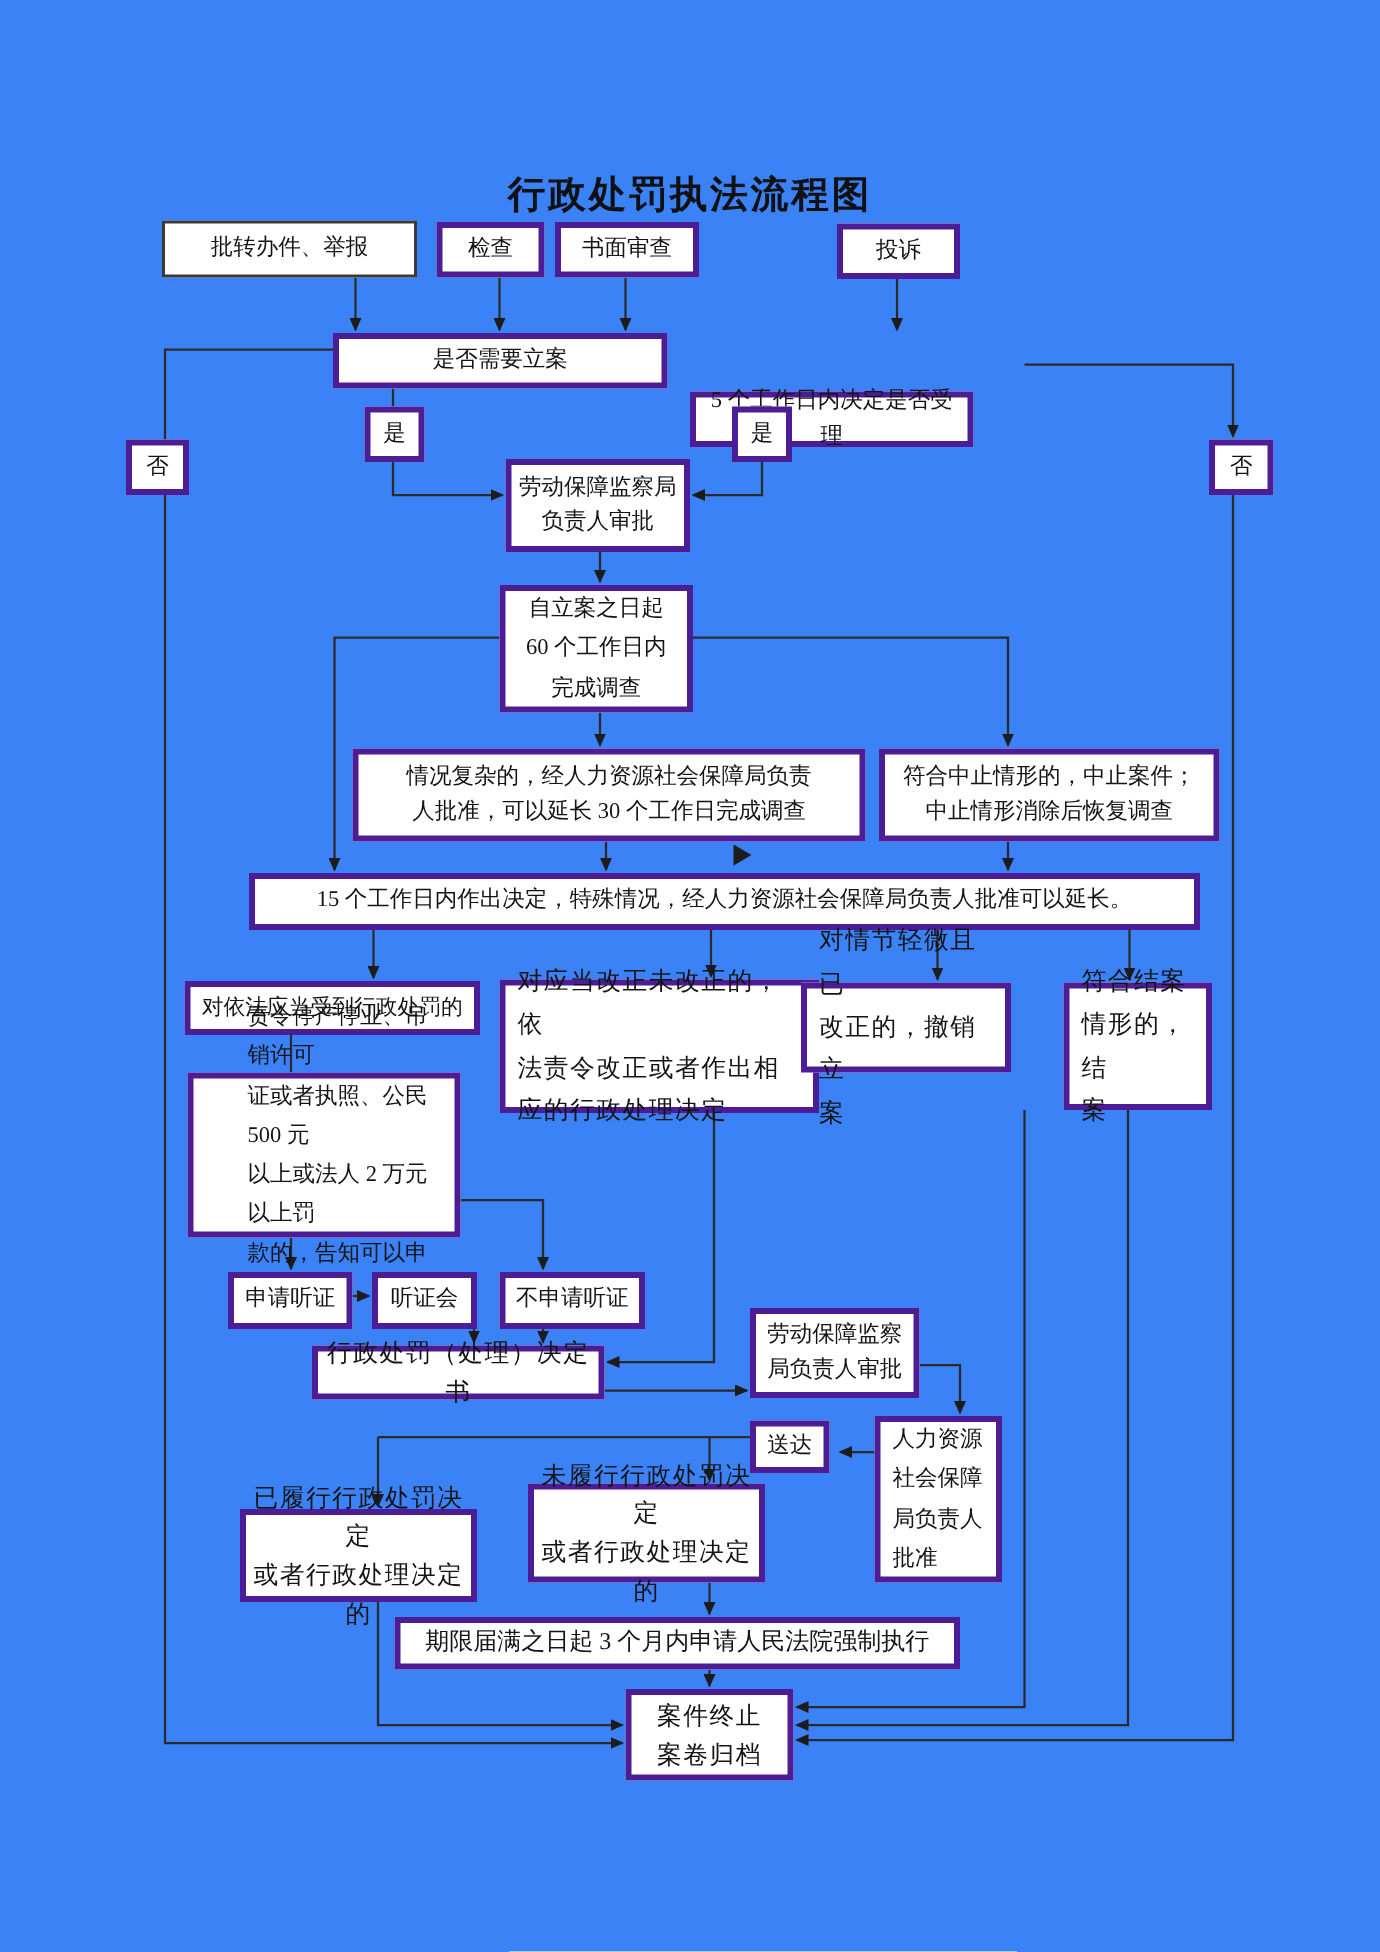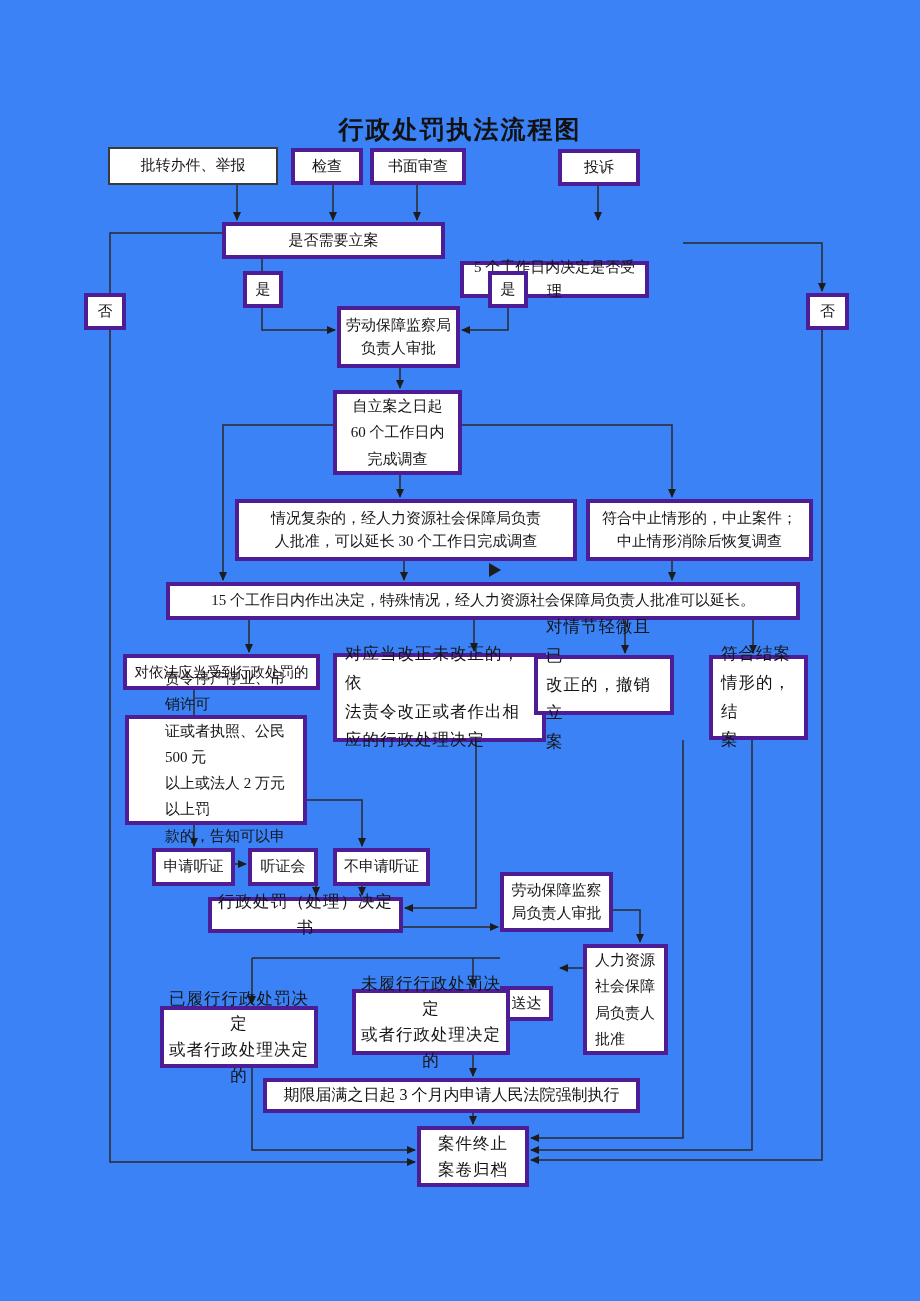--- a/index.html
+++ b/index.html
@@ -202,21 +202,21 @@
 
   <div class="node lg" style="left:208px;top:897px;width:195px;height:36px;">
     <span>行政处罚（处理）决定书</span>
     </div>
 
   <div class="node" style="left:500px;top:872px;width:113px;height:60px;">
     <span>劳动保障监察
 局负责人审批</span>
     </div>
 
-  <div class="node" style="left:500px;top:947px;width:53px;height:35px;margin-top:39px;">
+  <div class="node" style="left:500px;top:947px;width:53px;height:35px;">
     <span>送达</span>
     </div>
 
   <div class="node left tall" style="left:583px;top:944px;width:85px;height:111px;">
     <span>人力资源
 社会保障
 局负责人
 批准</span>
     </div>
 

